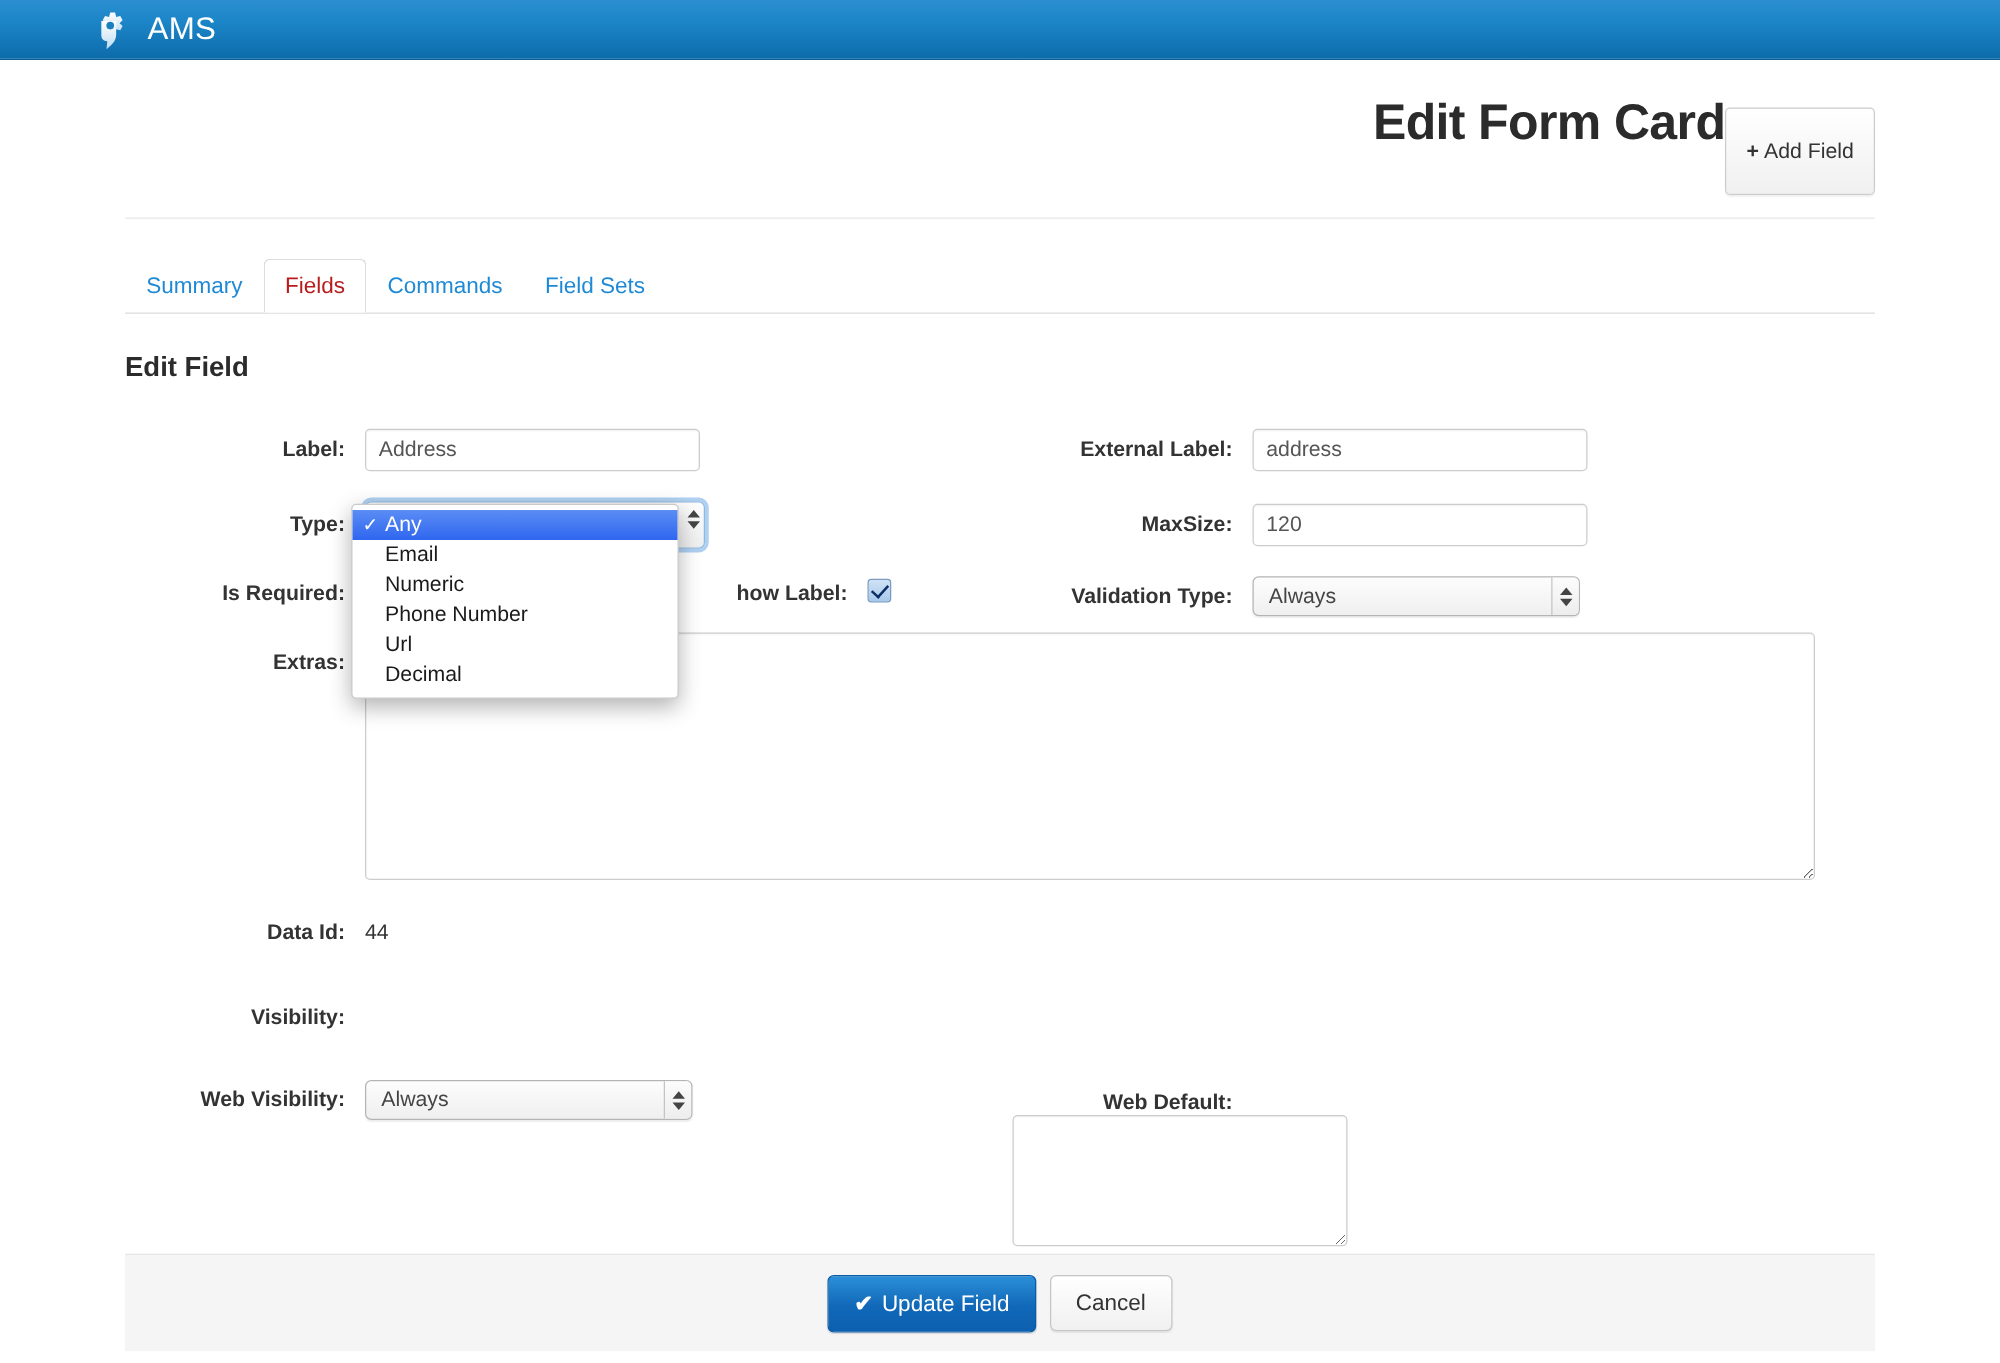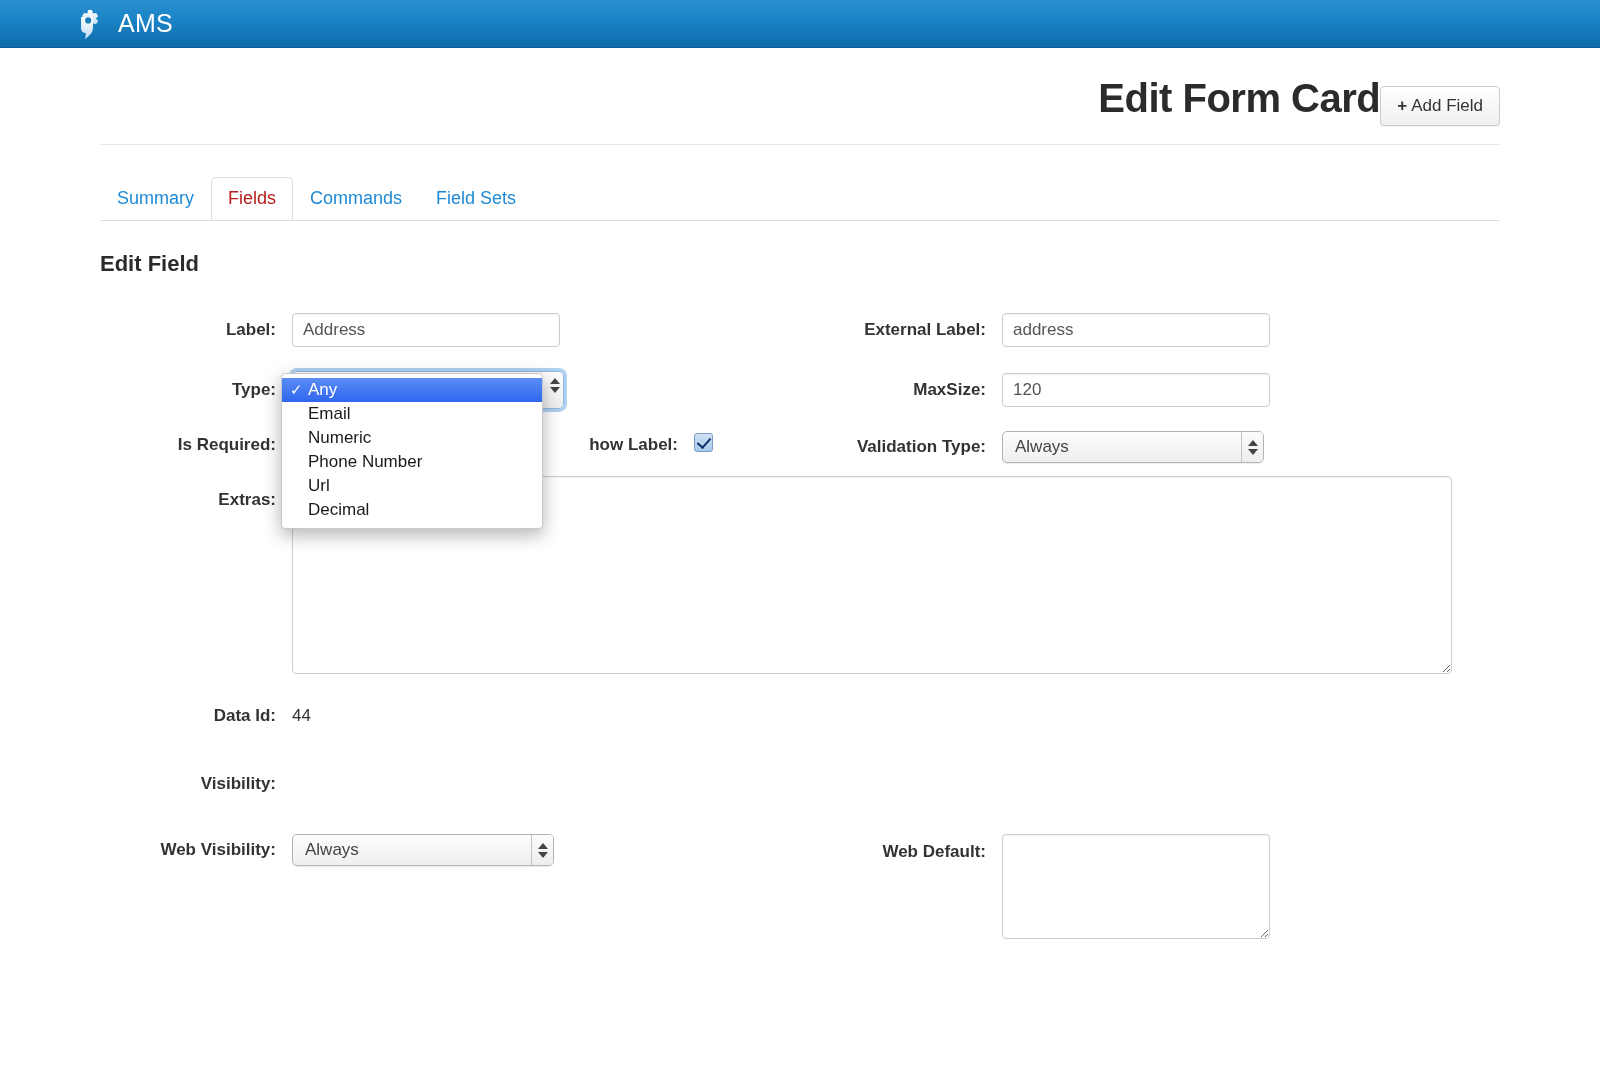--- a/index.html
+++ b/index.html
@@ -56,21 +56,21 @@
     color: #2b2b2b;
     margin: 0;
     line-height: 1.1;
     letter-spacing: -0.5px;
   }
   .btn-addfield {
     margin-top: 10px;
     background: linear-gradient(to bottom, #ffffff 0%, #f0f0f0 100%);
     border: 1px solid #ccc;
     border-radius: 4px;
-    padding: 9px 16px;
+    padding: 24px 16px;
     font-size: 17px;
     color: #333;
     cursor: pointer;
     box-shadow: 0 1px 1px rgba(0,0,0,0.06);
     font-family: "Liberation Sans", sans-serif;
     white-space: nowrap;
   }
   .btn-addfield .plus { font-weight: bold; margin-right: 4px; }
 
   
@@ -410,21 +410,21 @@
         <div class="osx-select">
           <span>Always</span>
           <span class="stepper">
             <span class="caret-up"></span>
               <span class="caret-dn"></span>
           </span>
         </div>
       </div>
     </div>
 
-    <div class="row" style="left:710px; top:543px; align-items:flex-start;">
+    <div class="row" style="left:710px; top:543px; align-items:flex-start;flex-direction:column;">
       <div class="lbl" style="width:192px; padding-top:8px;">Web Default:</div>
       <div class="ctl">
         <textarea class="ta" style="width: 268px; height: 105px;"></textarea>
       </div>
     </div>
 
     <div class="dropdown" style="left:181px; top:82px;">
       <div class="dd-item selected">
         <span class="chk">✓</span>
         <span>Any</span>
@@ -446,14 +446,20 @@
         <span>Url</span>
       </div>
       <div class="dd-item">
         <span class="chk"></span>
         <span>Decimal</span>
       </div>
     </div>
 
   </div>
 
+  <div class="footer">
+    <button class="btn-primary">
+      <span class="tick">✔</span><span>Update Field</span>
+    </button>
+    <button class="btn-default">Cancel</button>
+  </div>
 
 </div>
 
 </body></html>

